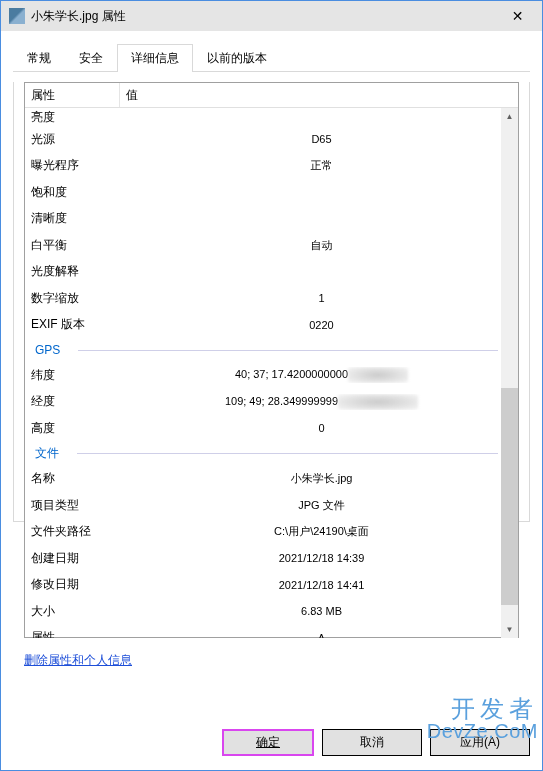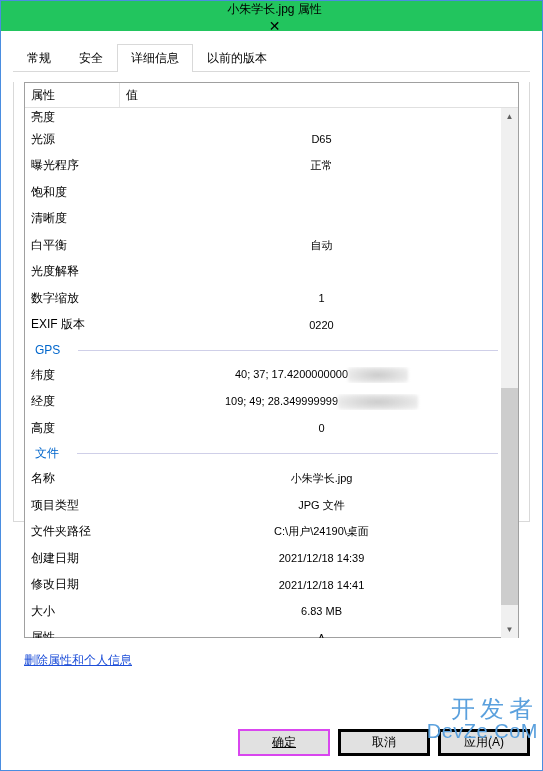--- a/index.html
+++ b/index.html
@@ -11,24 +11,23 @@
   height: 771px;
   overflow: hidden;
   position: relative;
 }
 .titlebar {
   height: 31px;
   border-bottom: 1px solid #ddd;
   display: flex;
   align-items: center;
   padding: 0 2px 0 8px;
-  background: #22c55e;
+  background: #e5e5e5;
   border: 1px solid #4a8de0;
   border-bottom: none;
-  flex-direction: column;
 }
 .titlebar .ticon {
   width: 16px; height: 16px;
   background: linear-gradient(135deg,#4a7ba0 45%,#8ab0d0 55%);
   margin-right: 6px;
 }
 .titlebar .ttext { flex: 1; color: #000; font-size: 12px; }
 .titlebar .tclose {
   width: 45px; height: 29px;
   display: flex; align-items: center; justify-content: center;
@@ -162,24 +161,24 @@
   cursor: pointer;
 }
 .buttons {
   position: absolute;
   bottom: 14px;
   right: 12px;
   display: flex;
   gap: 8px;
 }
 .btn {
-  width: 92px;
+  width: 100px;
   height: 27px;
   background: #e1e1e1;
-  border: 3px solid #000000;
+  border: 1px solid #000000;
   font-size: 12px;
   font-family: inherit;
   color: #000;
   cursor: default;
 }
 .btn.primary {
   border: 2px solid #d946ef;
   width: 92px;
   text-decoration: underline;
 }

